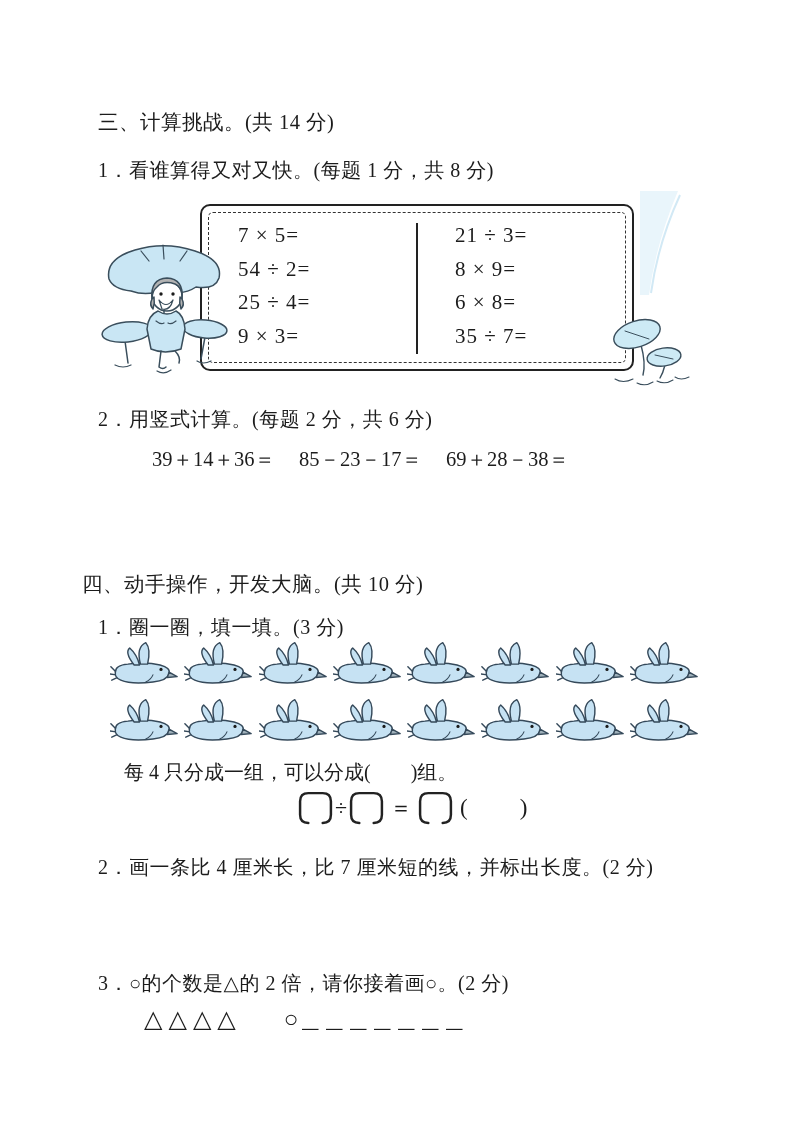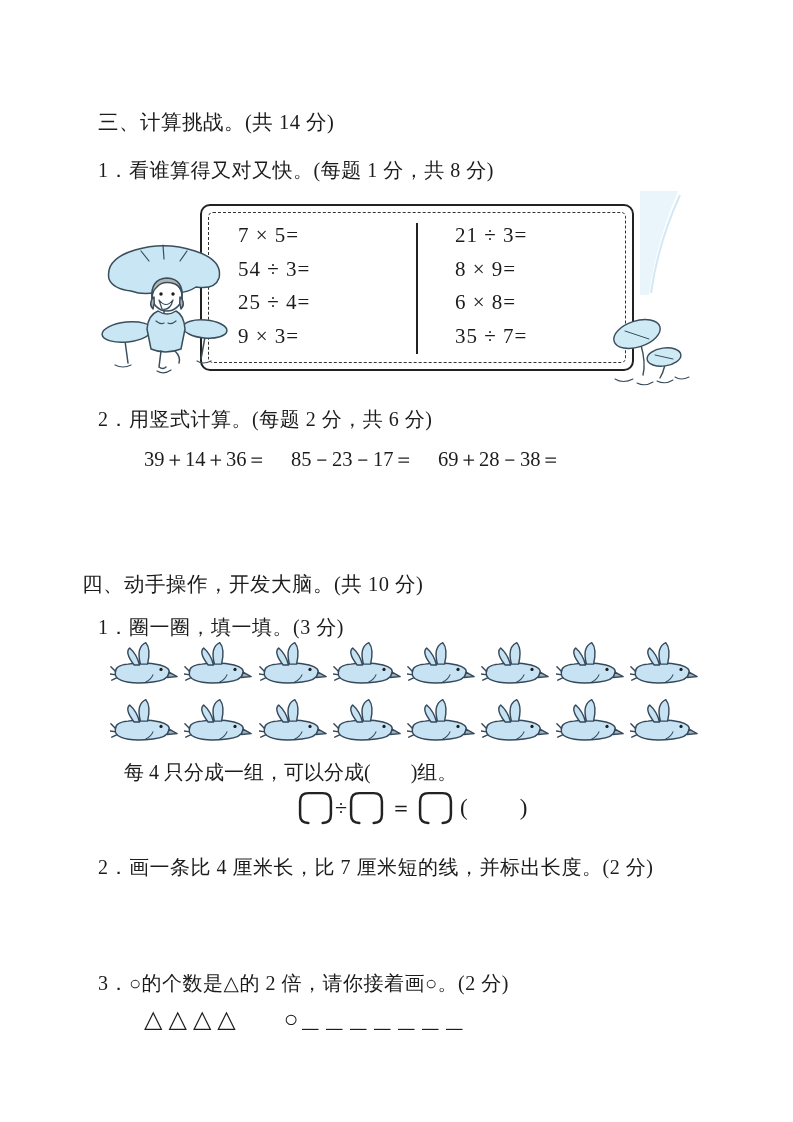--- a/index.html
+++ b/index.html
@@ -22,21 +22,21 @@
     border:1.5px dashed #333; border-radius:5px;
   }
   .calc-divider {
     position:absolute; left:214px; top:17px; bottom:15px; width:2px; background:#222;
   }
   .calc-col { position:absolute; top:13px; font-size:21px; line-height:33.5px; letter-spacing:1px; }
   .calc-col-left  { left:36px; }
   .calc-col-right { left:253px; }
 
   
-  .eq-row { left:144px; top:437px; font-size:20.5px; white-space:nowrap; }
+  .eq-row { left:152px; top:437px; font-size:20.5px; white-space:nowrap; }
   .eq-row span { margin-right:24px; }
 
   
   .birds { left:110px; top:631px; width:588px; }
   .bird-row { display:flex; justify-content:space-between; height:57px; }
   .bird-row svg { width:68px; height:52px; }
 
   
   .formula { left:297px; top:782px; display:flex; align-items:center; font-size:23px; }
   .formula svg.answer-box { width:37px; height:35px; }
@@ -87,21 +87,21 @@
   <svg class="abs watermark" width="58" height="105" viewBox="0 0 58 105">
     <path d="M6,0 L44,0 Q22,52 15,104 L6,104 Z" fill="#e9f5fb"></path>
     <path d="M46,4 Q24,52 17,102" fill="none" stroke="#d2e9f5" stroke-width="2"></path>
   </svg>
 
   <div class="abs calc-box">
     <div class="calc-box-inner"></div>
     <div class="calc-divider"></div>
     <div class="calc-col calc-col-left">
       <div>7 × 5=</div>
-      <div>54 ÷ 3=</div>
+      <div>54 ÷ 2=</div>
       <div>25 ÷ 4=</div>
       <div>9 × 3=</div>
     </div>
     <div class="calc-col calc-col-right">
       <div>21 ÷ 3=</div>
       <div>8 × 9=</div>
       <div>6 × 8=</div>
       <div>35 ÷ 7=</div>
     </div>
   </div>

